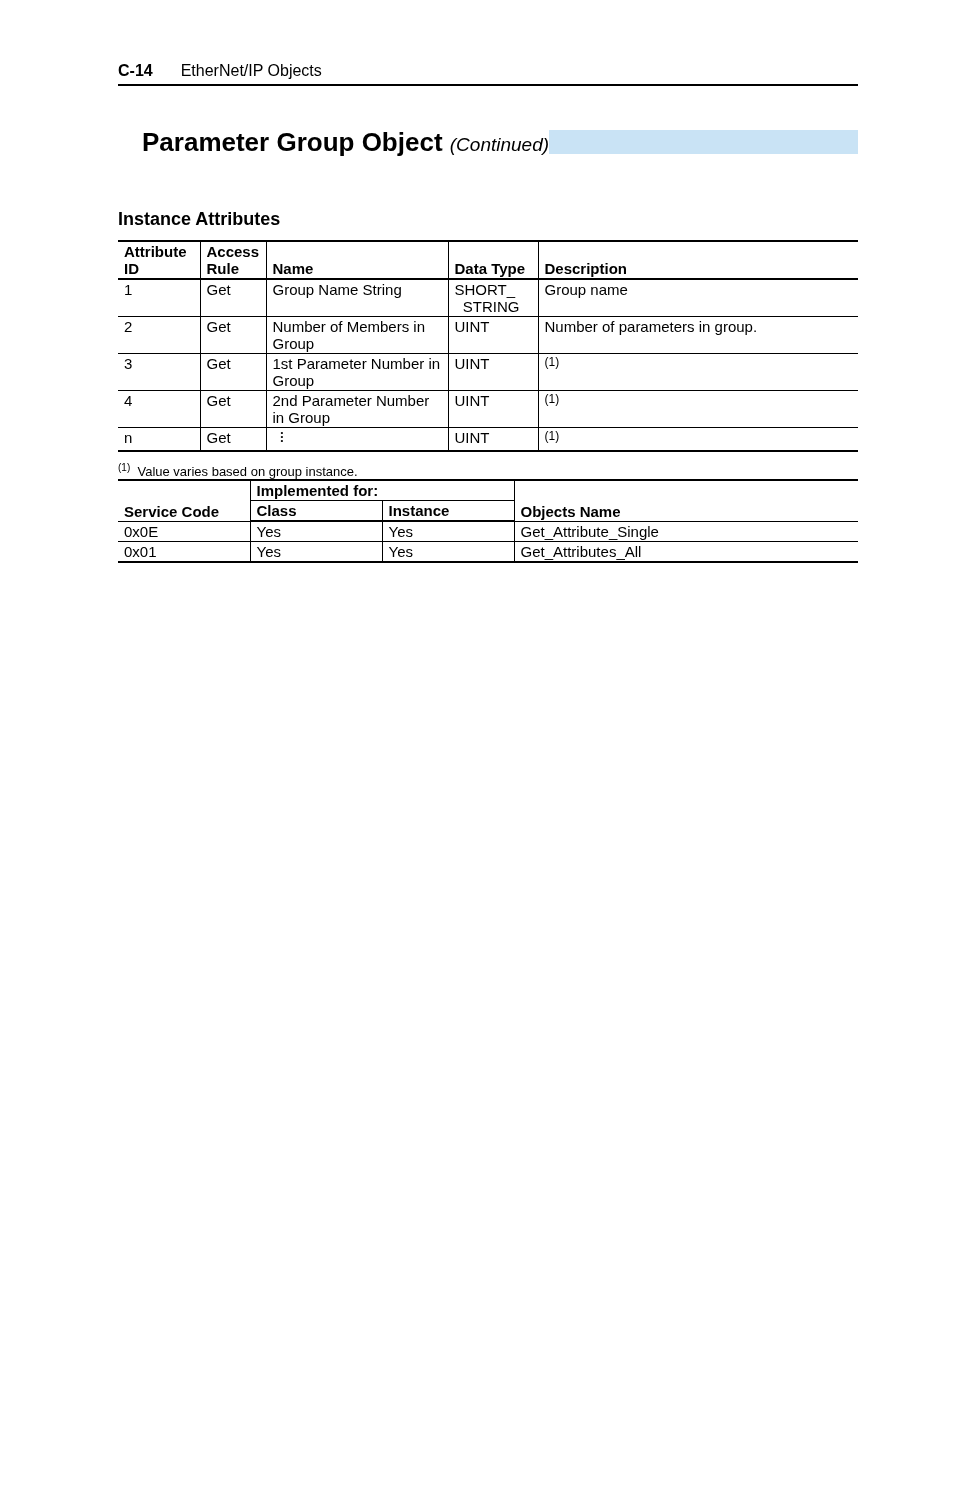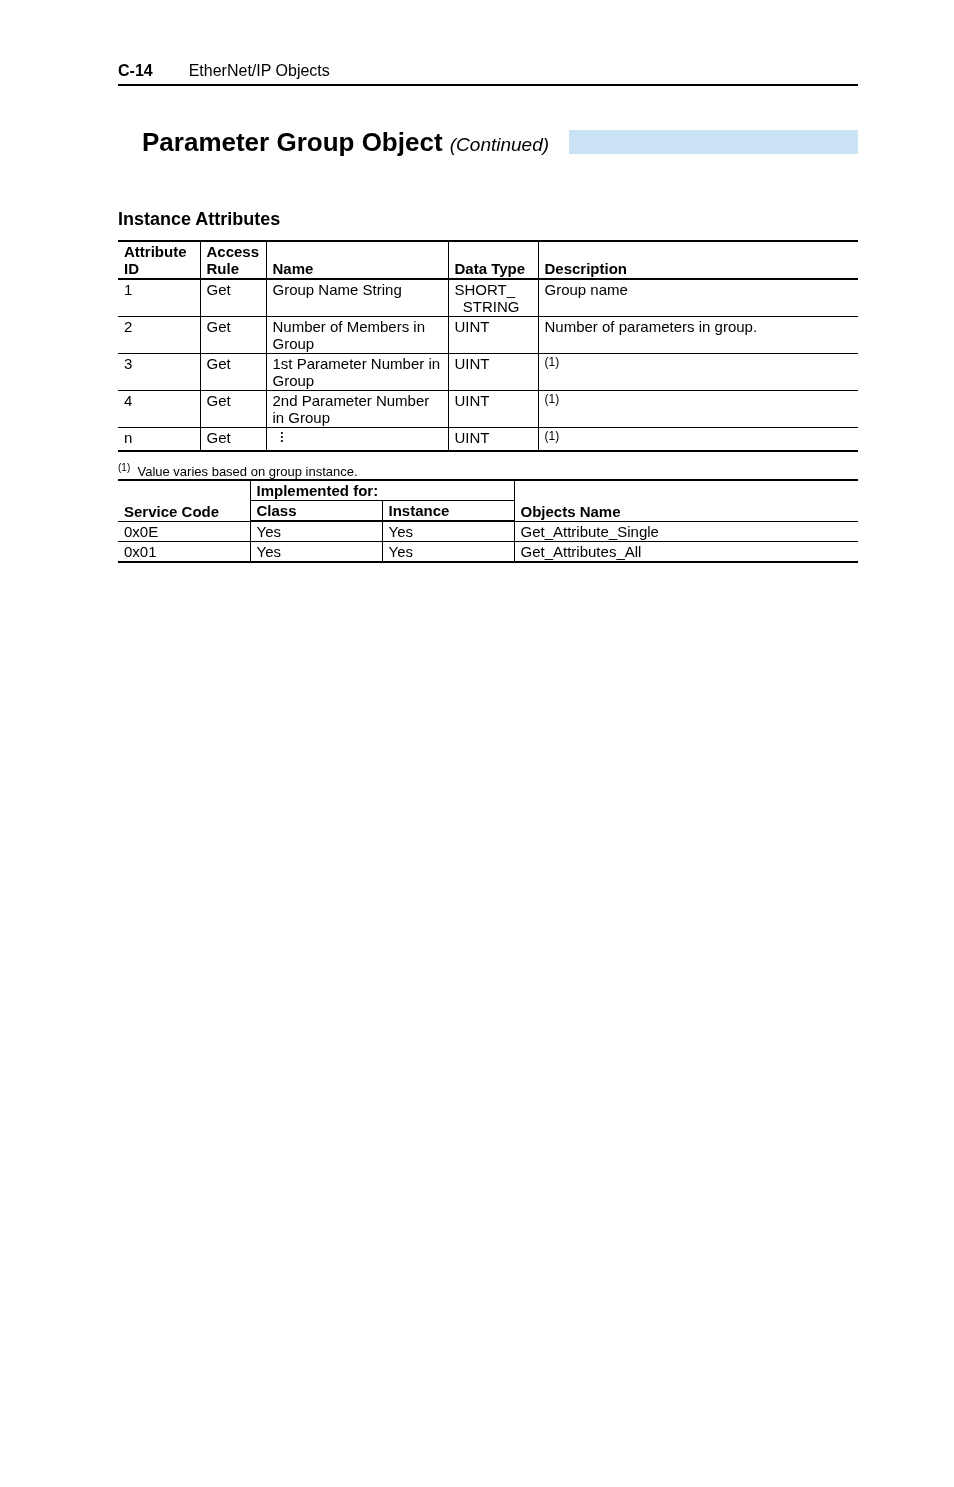--- a/index.html
+++ b/index.html
@@ -16,21 +16,21 @@
     padding: 62px 96px 0 118px;
     position: relative;
   }
   .top-rule {
     border-bottom: 2.5px solid #000;
     margin-bottom: 8px;
   }
   .header-line {
     display: flex;
     align-items: baseline;
-    gap: 36px;
+    gap: 28px;
     font-size: 16px;
     margin-bottom: 4px;
   }
   .header-page-no { font-weight: bold; }
   .header-section { font-weight: normal; }
   .section-title-wrap {
     margin-top: 44px;
     margin-left: 24px;
   }
   .blue-strip {
@@ -41,21 +41,21 @@
     margin-bottom: -24px;
   }
   .section-title {
     font-size: 26px;
     font-weight: bold;
     position: relative;
     padding-left: 0;
     line-height: 24px;
     display: inline-block;
     background: #fff;
-    padding-right: 20px;
+    padding-right: 0;
   }
   .section-title .continued {
     font-style: italic;
     font-weight: normal;
     font-size: 19px;
   }
   .subheading {
     font-weight: bold;
     font-size: 18px;
     margin-top: 52px;

